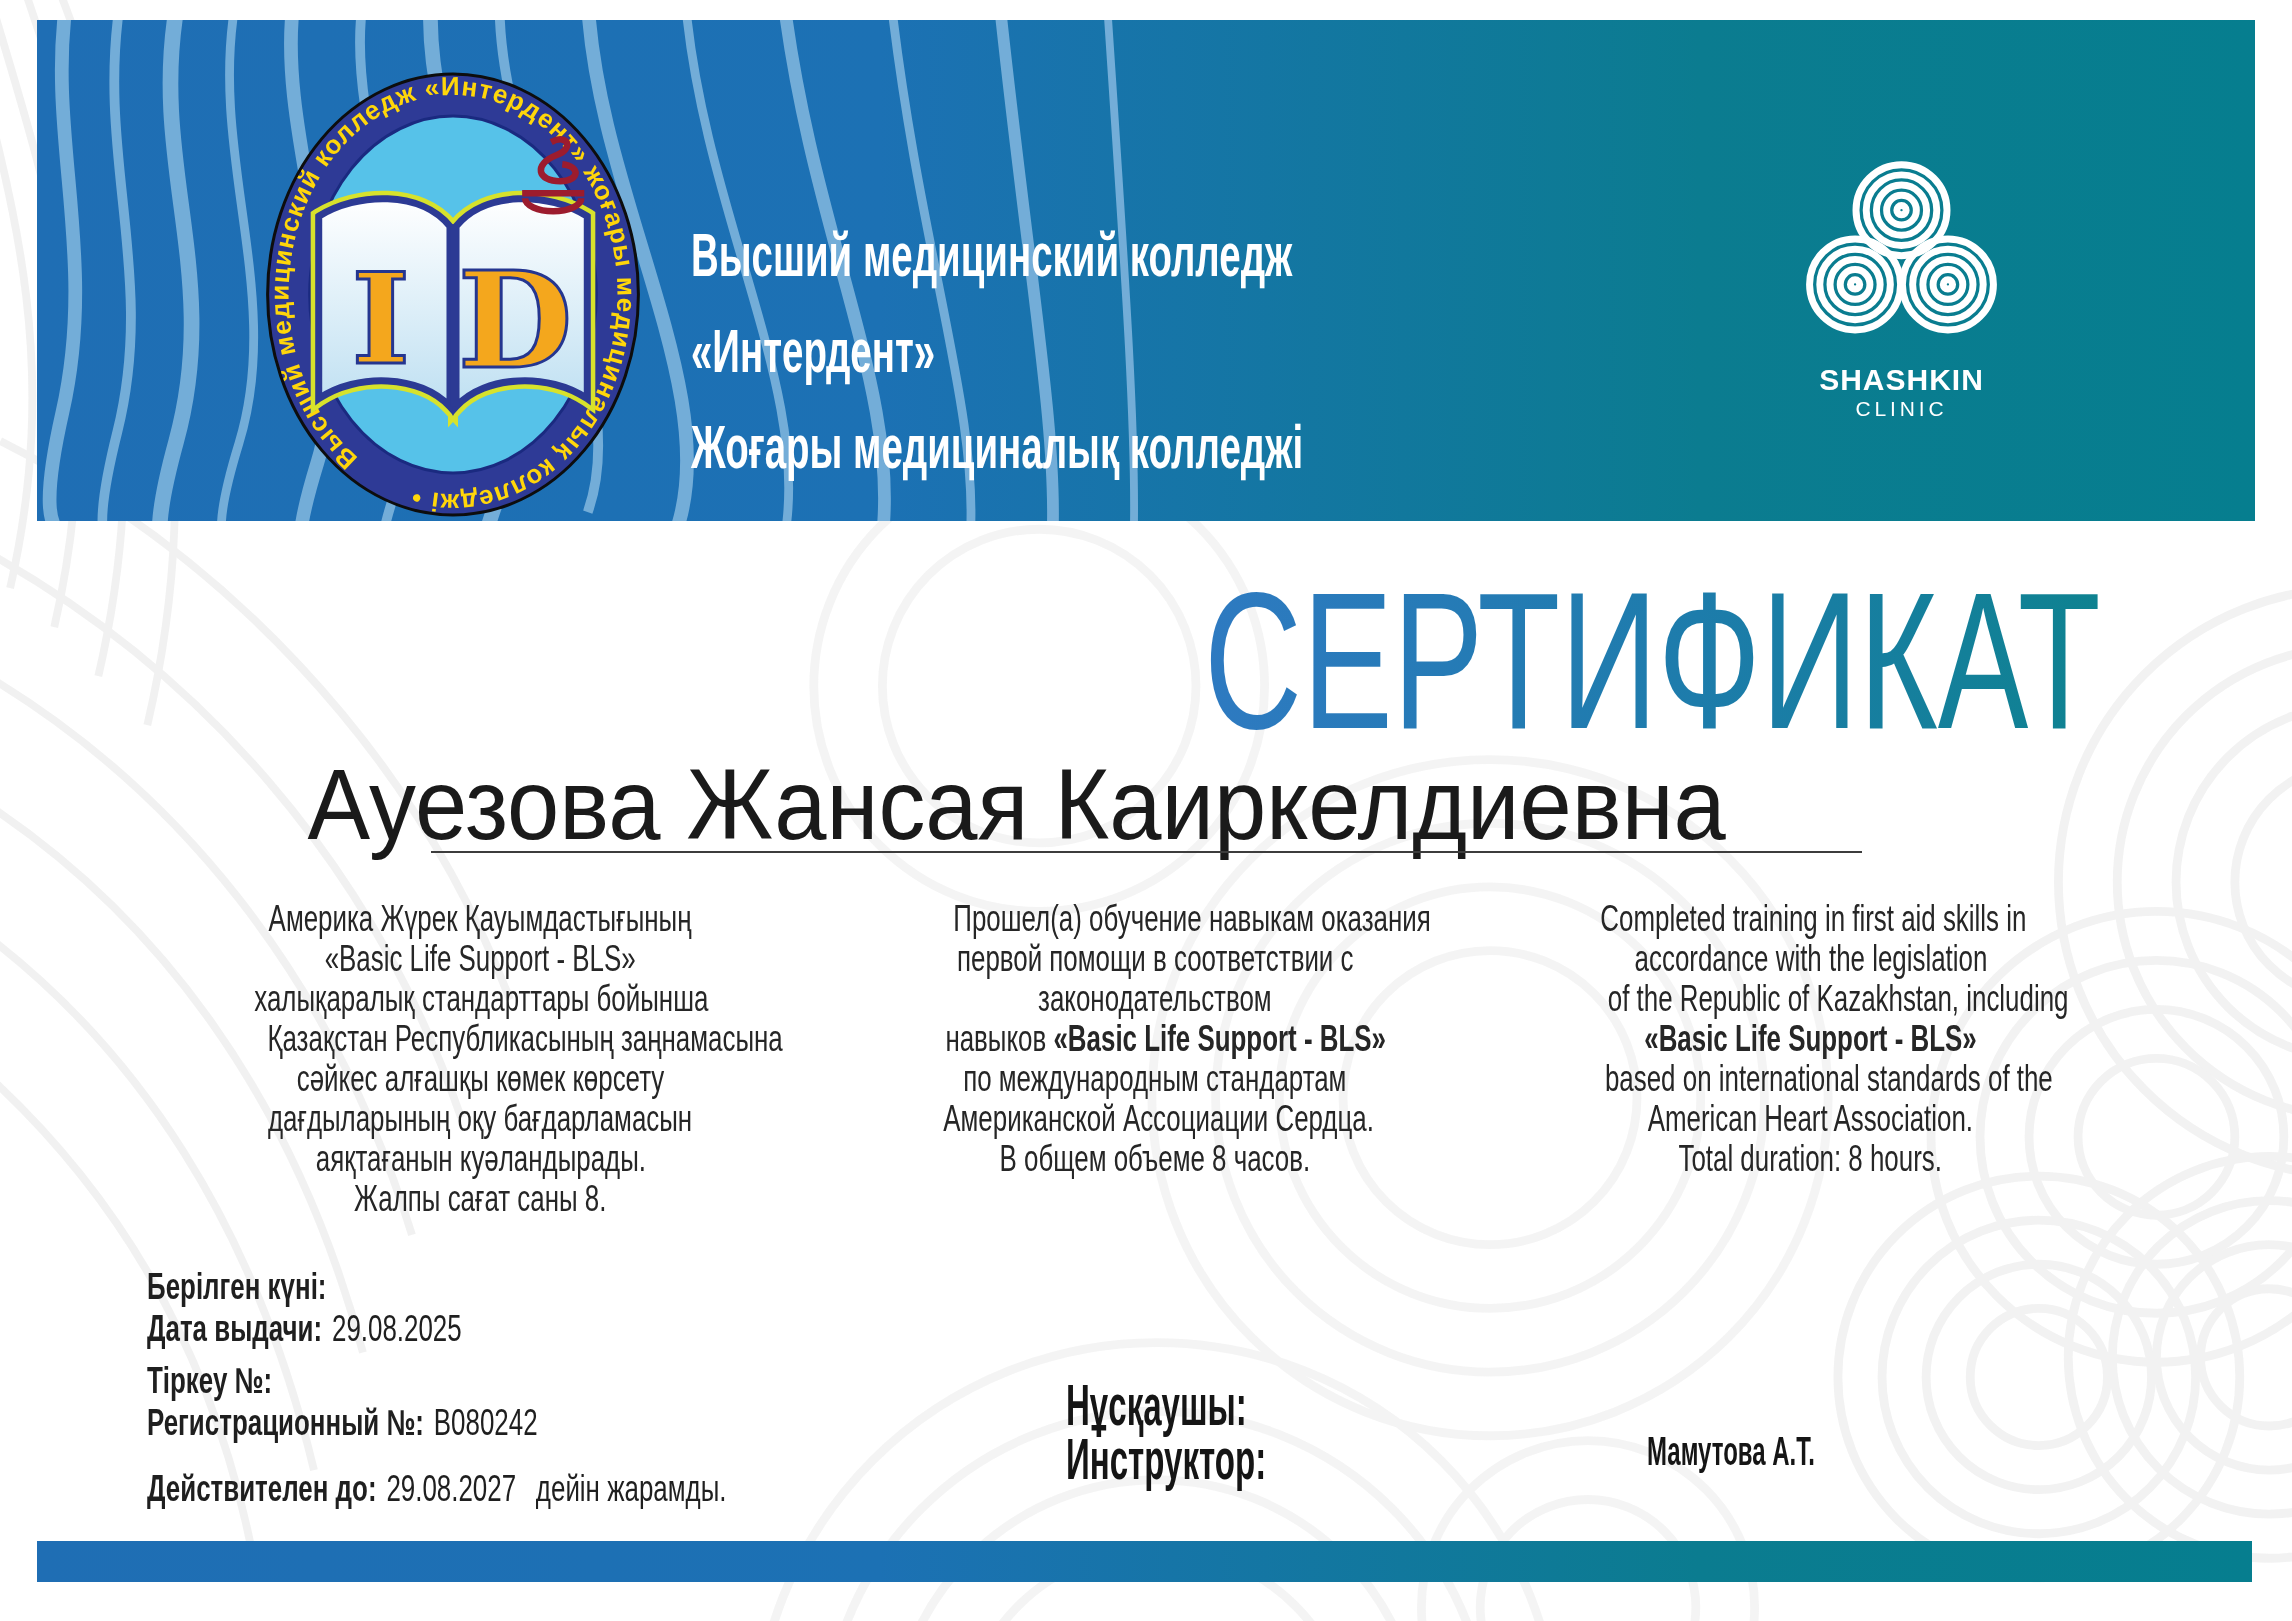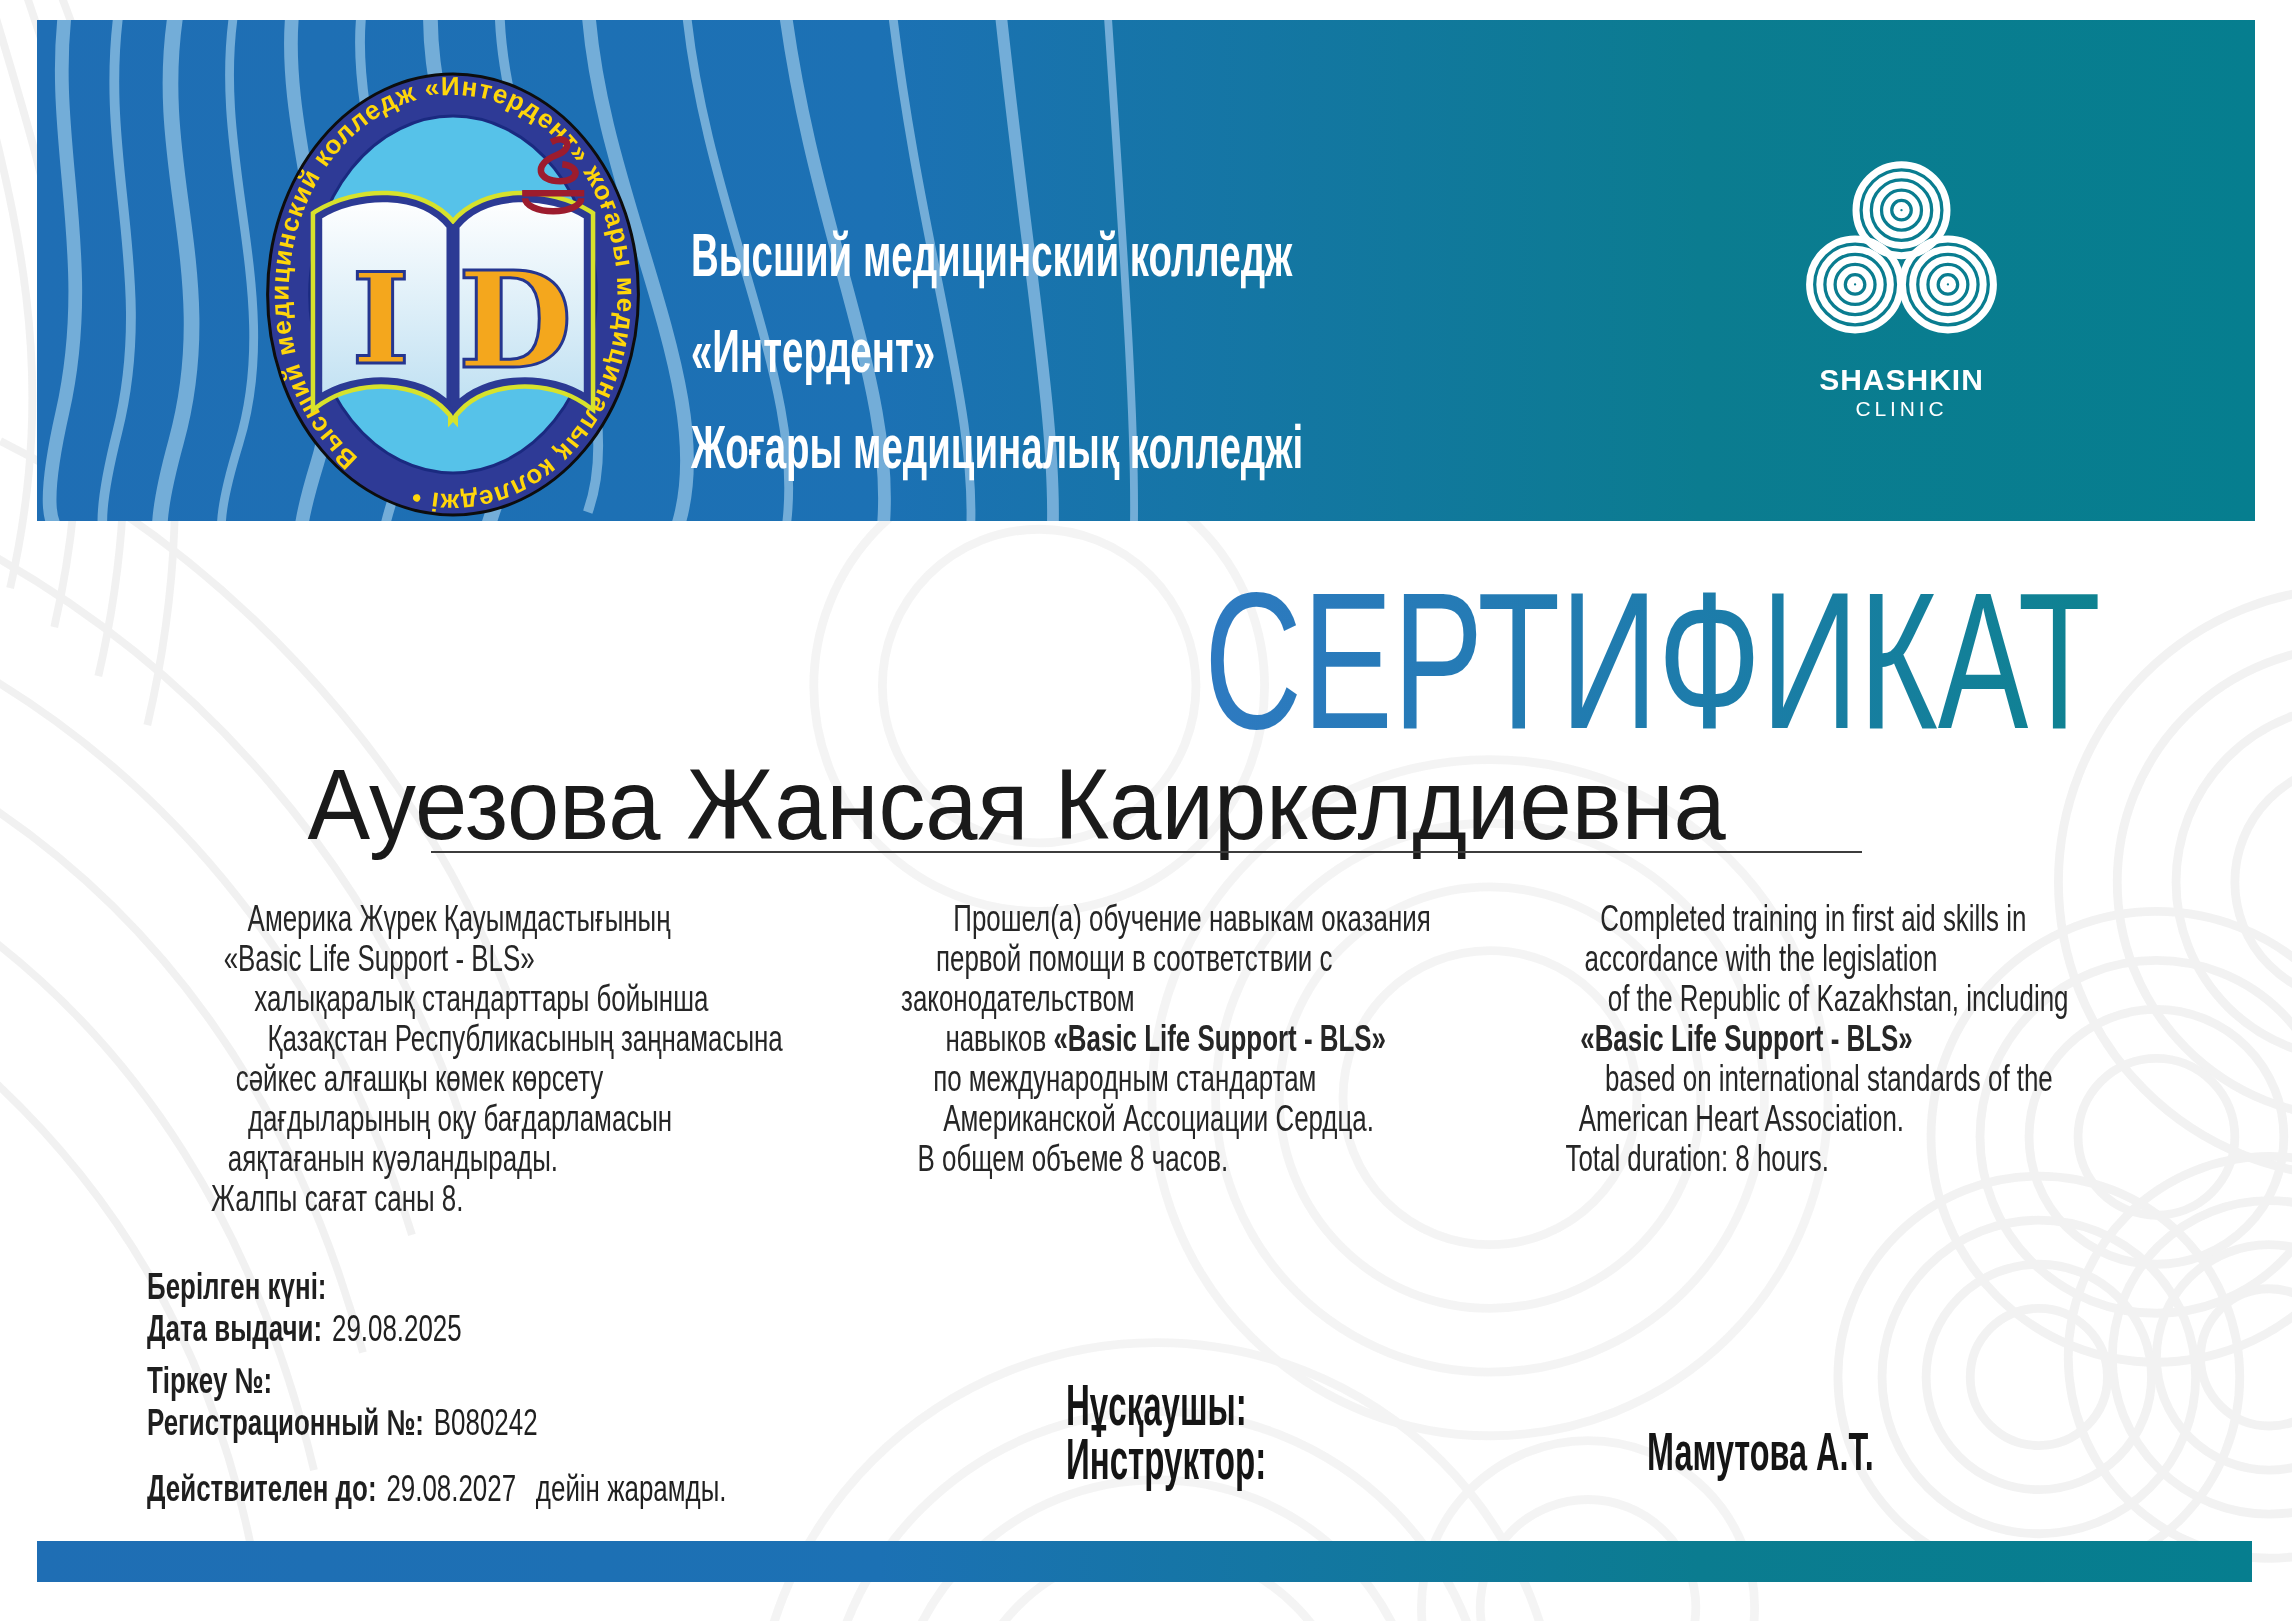--- a/index.html
+++ b/index.html
@@ -37,37 +37,37 @@
   .title .grad{background:linear-gradient(90deg,#2e7ac1 0%,#1d7cab 55%,#0e8290 100%);
          -webkit-background-clip:text;background-clip:text;color:transparent;}
 
   
   .name{position:absolute;left:0;top:745px;width:2033px;text-align:center;z-index:2;
         font-size:101px;line-height:118px;color:#1a1a1a;font-weight:400;}
   .name-underline{position:absolute;left:431px;top:851px;width:1431px;height:2px;
         background:#3c3c3c;z-index:2;}
 
   
-  .col{position:absolute;top:899px;z-index:2;text-align:left;font-size:37px;
+  .col{position:absolute;top:899px;z-index:2;text-align:center;font-size:37px;
        line-height:40px;color:#262626;}
   .col-kz{left:157px;width:647px;}
   .col-ru{left:851px;width:608px;}
   .col-en{left:1509px;width:603px;}
   .col .line{display:block;}
 
   
   .detail-row{position:absolute;left:147px;z-index:2;font-size:36px;line-height:41px;color:#1f1f1f;}
   .detail-row b{font-weight:700;}
   .detail-row .val{font-weight:400;margin-left:13.7px;}
   .detail-row .suffix{margin-left:27.4px;}
 
   
   .sig-labels{position:absolute;left:1066px;top:1378px;z-index:2;font-size:57px;
               font-weight:700;line-height:54px;color:#151515;}
-  .instructor-name{position:absolute;left:1647px;top:1423px;z-index:2;font-size:54px;
+  .instructor-name{position:absolute;left:1647px;top:1423px;z-index:2;font-size:40px;
               font-weight:700;line-height:57px;color:#151515;}
 
   
   .bottom-bar{position:absolute;left:37px;top:1541px;width:2215px;height:41px;z-index:1;
           background:linear-gradient(90deg,#1f6eb4 0%,#1c71b4 38%,#0b7c90 75%,#067e8f 100%);}
 </style>
 </head>
 <body>
 
 <div class="page">

